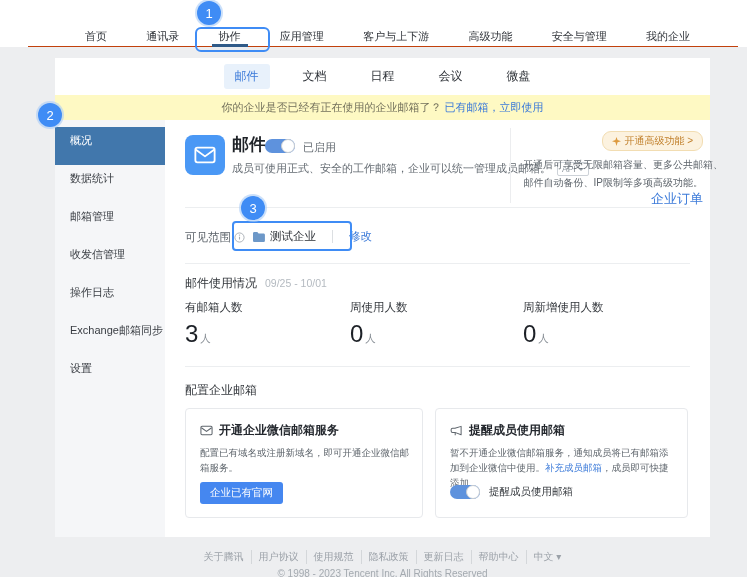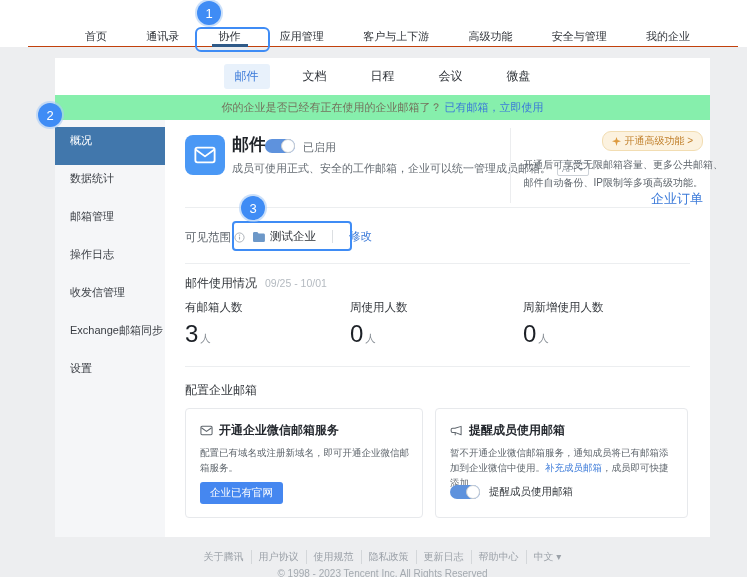--- a/index.html
+++ b/index.html
@@ -24,21 +24,21 @@
 
   
   .page-bg { position:absolute; left:0; top:47px; width:747px; height:530px; background:#edeef0; }
   .card { position:absolute; left:55px; top:58px; width:655px; height:479px; background:#ffffff; }
 
   .subtabs { position:absolute; left:0; top:0; width:655px; height:37px; display:flex;
              align-items:center; justify-content:center; gap:22px; font-size:12px; color:#30343a; }
   .subtab { padding:4px 11px; border-radius:3px; cursor:pointer; white-space:nowrap; }
   .subtab.active { background:#e8f1fb; color:#3b7ad9; }
 
-  .banner { position:absolute; left:0; top:37px; width:655px; height:25px; background:#86efac;
+  .banner { position:absolute; left:0; top:37px; width:655px; height:25px; background:#fef9c3;
             display:flex; align-items:center; justify-content:center; font-size:11px; color:#73715c; white-space:nowrap; }
   .banner .blink { color:#3b7ad9; margin-left:3px; cursor:pointer; }
 
   
   .sidebar { position:absolute; left:0; top:62px; width:110px; height:417px; background:#f5f6f8; padding-top:7px; }
   .side-item { height:38px; line-height:27px; padding-left:15px; font-size:11px; color:#383c42;
                cursor:pointer; white-space:nowrap; overflow:hidden; }
   .side-item.active { background:#4177ac; color:#fff; }
 
   
@@ -144,22 +144,22 @@
 
     <div class="banner">
       <span>你的企业是否已经有正在使用的企业邮箱了？</span>
       <span class="blink">已有邮箱，立即使用</span>
     </div>
 
     <div class="sidebar">
       <div class="side-item active">概况</div>
       <div class="side-item">数据统计</div>
       <div class="side-item">邮箱管理</div>
+      <div class="side-item">收发信管理</div>
       <div class="side-item">操作日志</div>
-      <div class="side-item">收发信管理</div>
       <div class="side-item">Exchange邮箱同步</div>
       <div class="side-item">设置</div>
     </div>
 
     <div class="content">
 
       <div class="mail-icon">
         <svg width="22" height="18" viewBox="0 0 24 19">
           <rect x="1.5" y="1.5" width="21" height="16" rx="2.2" fill="none" stroke="#fff" stroke-width="2"></rect>
           <path d="M2.5 4l9.5 7 9.5-7" fill="none" stroke="#fff" stroke-width="2" stroke-linecap="round" stroke-linejoin="round"></path>

